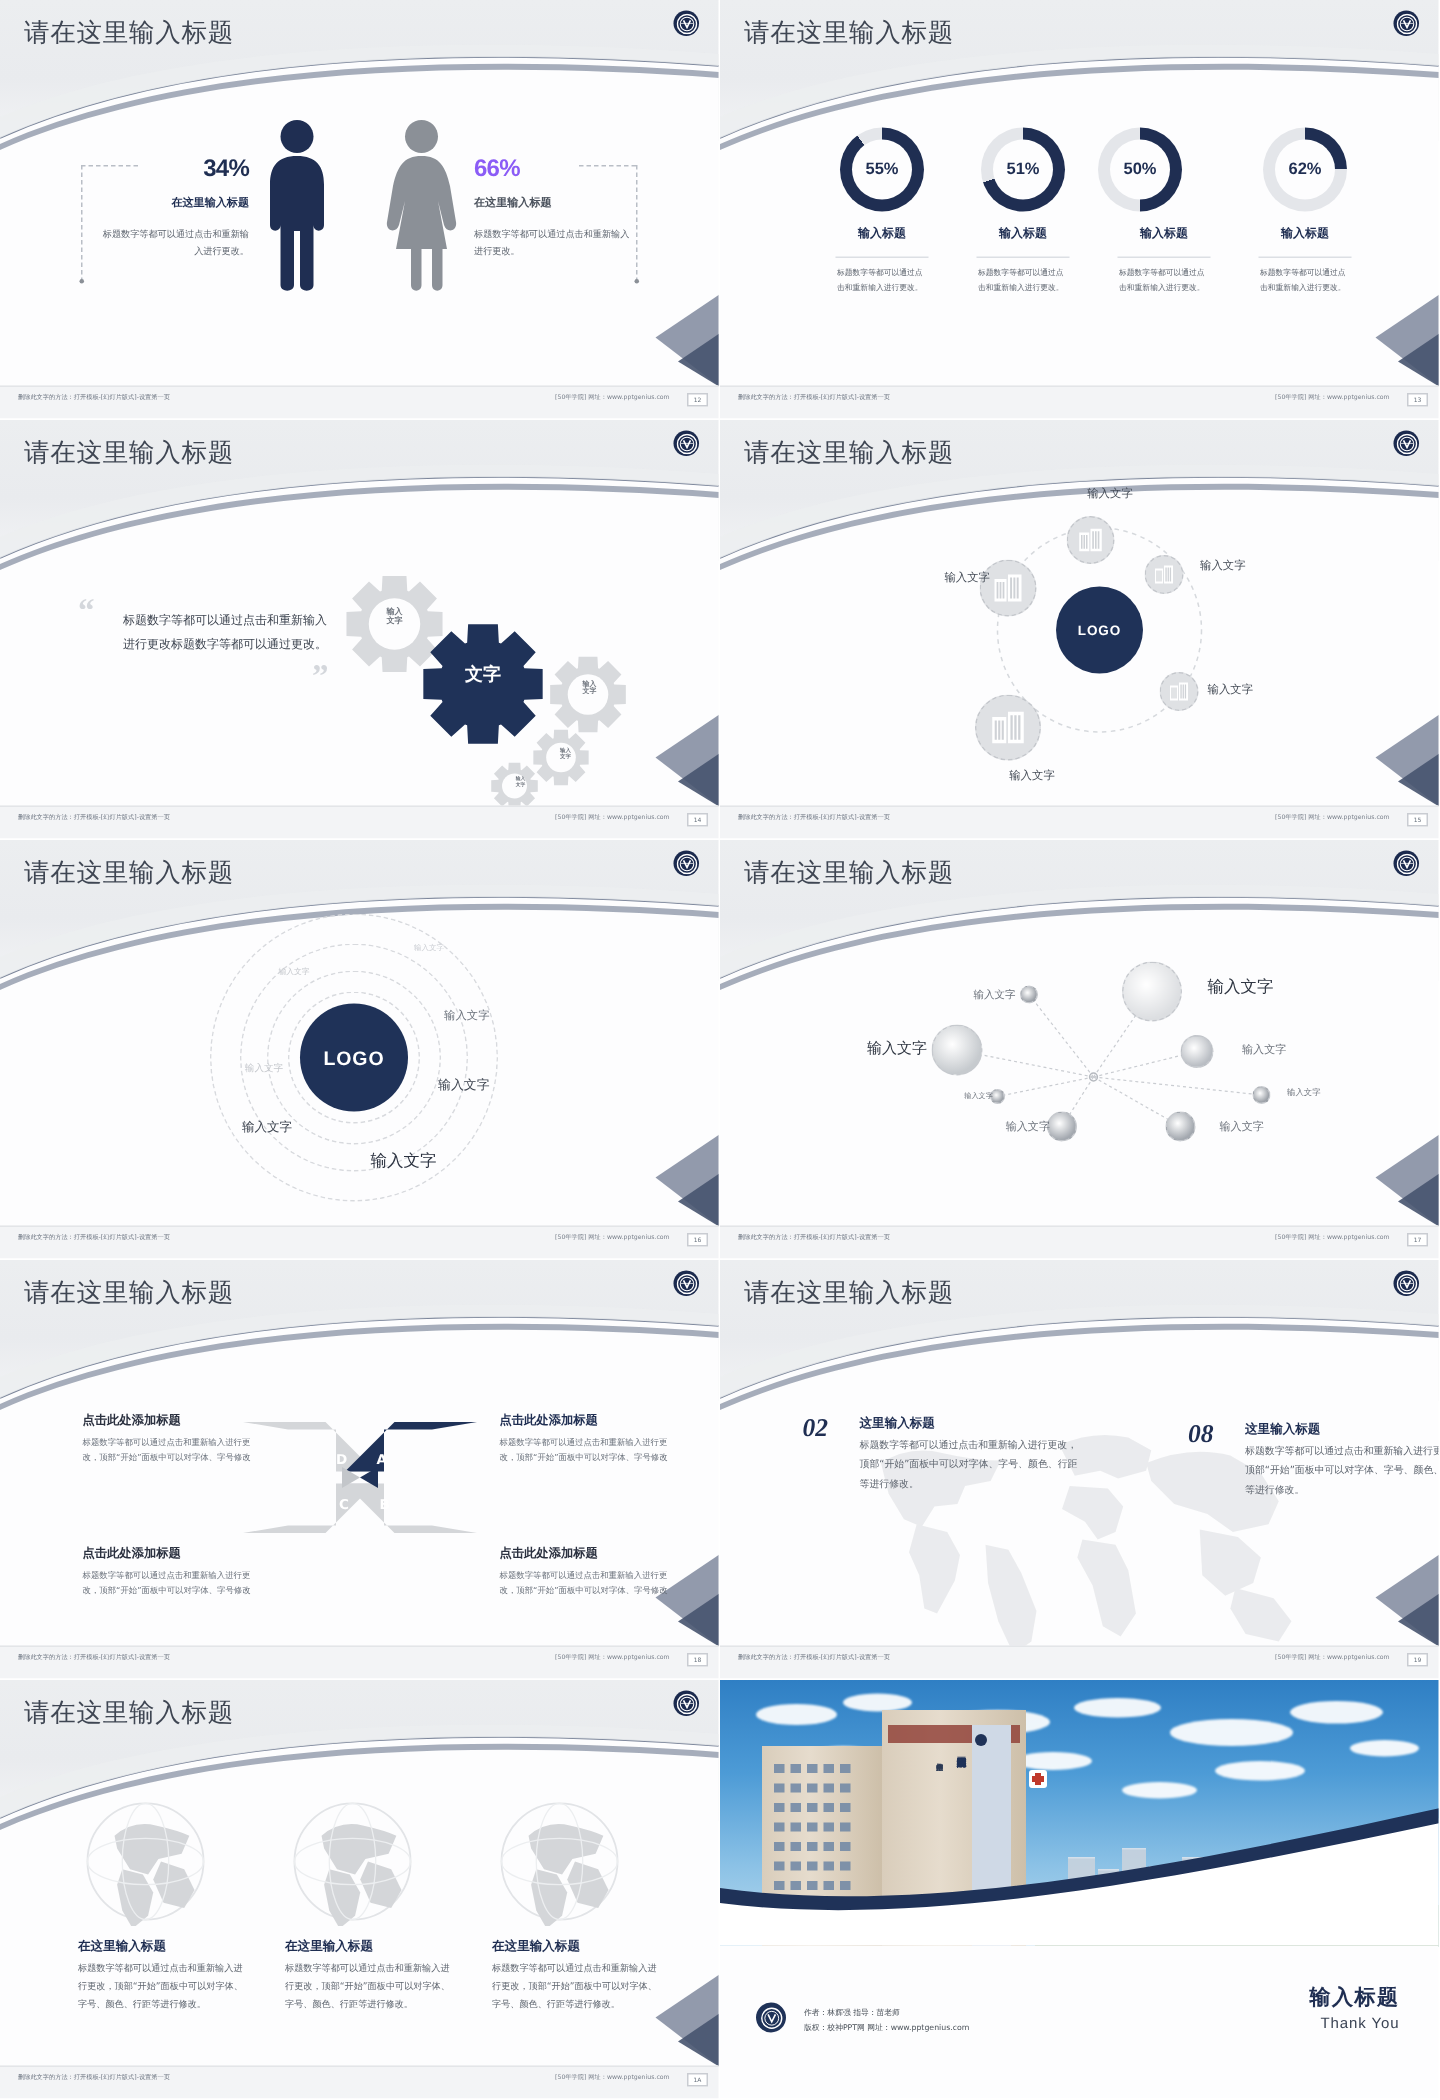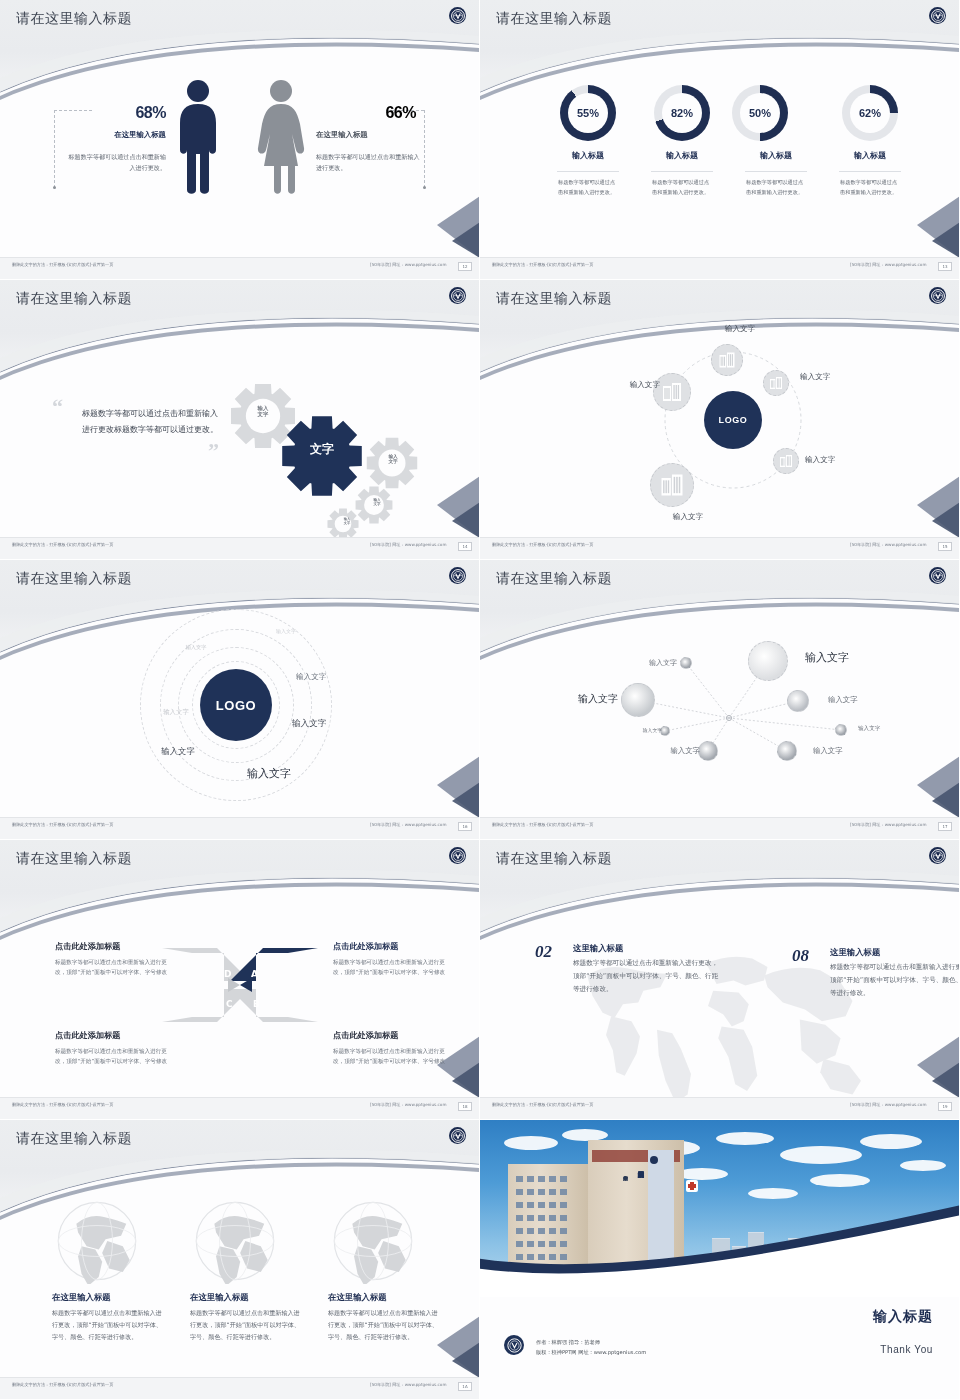--- a/index.html
+++ b/index.html
@@ -26,21 +26,21 @@
   
   .bg-top {
     position: absolute; left: 0; top: 0; width: 480px; height: 94px;
     background: linear-gradient(180deg,#eceef0 0%, #e9ebee 55%, #f2f3f5 100%);
   }
   .bg-white-curve {
     position: absolute; left: 0; top: 0; width: 480px; height: 278px;
   }
   .slide-title {
     position: absolute; left: 16px; top: 10px;
-    font-size: 14px; color: #3f4653; letter-spacing: .5px;
+    font-size: 17px; color: #3f4653; letter-spacing: .5px;
     font-family: "DejaVu Sans", sans-serif;
     z-index: 6;
   }
   .logo-badge {
     position: absolute; right: 13px; top: 7px;
     width: 17px; height: 17px; border-radius: 50%;
     background: #1b2a4e; z-index: 7;
     display: flex; align-items: center; justify-content: center;
   }
   .logo-badge svg { display: block; }
@@ -71,21 +71,21 @@
   
   .h-nav { color: #1f2e52; font-weight: bold; }
   .body-sm { font-size: 6.1px; line-height: 1.75; color: #5d646e; }
 
   
   .s1-dash {
     position: absolute; border: 1px dashed #b9bec6;
   }
   .pct { font-size: 16px; font-weight: bold; letter-spacing: -0.5px; }
   .pct.navy { color: #1f2e52; }
-  .pct.gray { color: #000000; text-align: right; }
+  .pct.gray { color: #8b5cf6; }
   .sub-h { font-size: 7.4px; font-weight: bold; }
 
   
   .donut { position: absolute; width: 56px; height: 56px; border-radius: 50%; }
   .donut .hole {
     position: absolute; left: 8px; top: 8px; width: 40px; height: 40px;
     border-radius: 50%; background: #fdfdfe;
     display: flex; align-items: center; justify-content: center;
     font-size: 11px; font-weight: bold; color: #1f2e52;
   }
@@ -176,21 +176,21 @@
   <div style="position:absolute;left:175px;top:78px;"><svg width="46" height="116" viewBox="0 0 46 116">
     <circle cx="23" cy="13" r="11" fill="#1f2e52"></circle>
     <path d="M23 26 C10 26 5 33 5 45 L5 72 C5 77 12 77 12 72 L12 52 L12 112 C12 117 21 117 21 112 L21 76 L25 76 L25 112 C25 117 34 117 34 112 L34 52 L34 72 C34 77 41 77 41 72 L41 45 C41 33 36 26 23 26 Z" fill="#1f2e52"></path>
   </svg></div>
   <div style="position:absolute;left:256px;top:78px;"><svg width="50" height="116" viewBox="0 0 50 116">
     <circle cx="25" cy="13" r="11" fill="#8b9097"></circle>
     <path d="M25 26 C13 26 9 33 6 46 L2 70 C1 76 8 78 10 72 L14 56 L8 88 L18 88 L18 112 C18 117 25 117 25 112 L25 88 L32 88 L32 112 C32 117 39 117 39 112 L39 88 L42 88 L36 56 L40 72 C42 78 49 76 48 70 L44 46 C41 33 37 26 25 26 Z" fill="#8b9097"></path>
   </svg></div>
 
   <div style="position:absolute;left:66px;top:104px;width:100px;text-align:right;">
-    <div class="pct navy">68%</div>
+    <div class="pct navy">34%</div>
   </div>
   <div style="position:absolute;left:66px;top:130px;width:100px;text-align:right;">
     <div class="sub-h cn h-nav">在这里输入标题</div>
   </div>
   <div style="position:absolute;left:66px;top:152px;width:100px;text-align:right;" class="body-sm cn">标题数字等都可以通过点击和重新输入进行更改。</div>
 
   <div style="position:absolute;left:316px;top:104px;width:100px;">
     <div class="pct gray">66%</div>
   </div>
   <div style="position:absolute;left:316px;top:130px;width:100px;">
@@ -222,21 +222,21 @@
     <div class="fr cn">[50年学院]  网址：www.pptgenius.com</div>
     <div class="pg">13</div>
   </div>
     <div class="donut" style="left:80px;top:85px;background:conic-gradient(#1f2e52 0deg 324deg, #e4e6ea 324deg 360deg);">
       <div class="hole">55%</div>
     </div>
     <div class="d-title cn" style="left:73px;top:150px;">输入标题</div>
     <div class="d-rule" style="left:77px;top:171px;"></div>
     <div class="d-body cn" style="left:78px;top:178px;">标题数字等都可以通过点击和重新输入进行更改。</div>
     <div class="donut" style="left:174px;top:85px;background:conic-gradient(#1f2e52 0deg 252deg, #e4e6ea 252deg 360deg);">
-      <div class="hole">82%</div>
+      <div class="hole">51%</div>
     </div>
     <div class="d-title cn" style="left:167px;top:150px;">输入标题</div>
     <div class="d-rule" style="left:171px;top:171px;"></div>
     <div class="d-body cn" style="left:172px;top:178px;">标题数字等都可以通过点击和重新输入进行更改。</div>
     <div class="donut" style="left:252px;top:85px;background:conic-gradient(#1f2e52 0deg 180deg, #e4e6ea 180deg 360deg);">
       <div class="hole">50%</div>
     </div>
     <div class="d-title cn" style="left:261px;top:150px;">输入标题</div>
     <div class="d-rule" style="left:265px;top:171px;"></div>
     <div class="d-body cn" style="left:266px;top:178px;">标题数字等都可以通过点击和重新输入进行更改。</div>
@@ -739,21 +739,21 @@
     <div style="position:absolute;left:210px;top:62px;width:4px;height:8px;background:#c0392b;"></div>
     <div style="position:absolute;left:208px;top:64px;width:8px;height:4px;background:#c0392b;"></div>
   </div>
   <svg class="navy-wave" viewBox="0 0 480 120" preserveAspectRatio="none" style="bottom:102px;height:100px;">
     <path d="M0,82 C140,104 320,58 480,18 L480,120 L0,120 Z" fill="#ffffff"></path>
     <path d="M0,74 C140,98 320,52 480,10 L480,22 C320,62 140,108 0,86 Z" fill="#1f3258"></path>
   </svg>
   <div style="position:absolute;left:0;bottom:0;width:480px;height:102px;background:#fdfdfe;"></div>
   <div style="position:absolute;right:26px;bottom:44px;text-align:right;">
     <div class="thanks-cn cn">输入标题</div>
-    <div class="thanks-en" style="margin-top:18px;">Thank You</div>
+    <div class="thanks-en" style="margin-top:3px;">Thank You</div>
   </div>
   <div style="position:absolute;left:24px;bottom:44px;width:20px;height:20px;border-radius:50%;background:#1f3258;display:flex;align-items:center;justify-content:center;">
     <svg width="15" height="15" viewBox="0 0 14 14">
       <circle cx="7" cy="7" r="6.2" fill="none" stroke="#fff" stroke-width=".9"></circle>
       <circle cx="7" cy="7" r="4.3" fill="none" stroke="#fff" stroke-width=".6"></circle>
       <path d="M4.7 4.6 L7 9.2 L9.3 4.6" fill="none" stroke="#fff" stroke-width="1"></path>
     </svg>
   </div>
   <div style="position:absolute;left:56px;bottom:42px;">
     <div class="credit cn">作者：林辉强    指导：苗老师</div>

